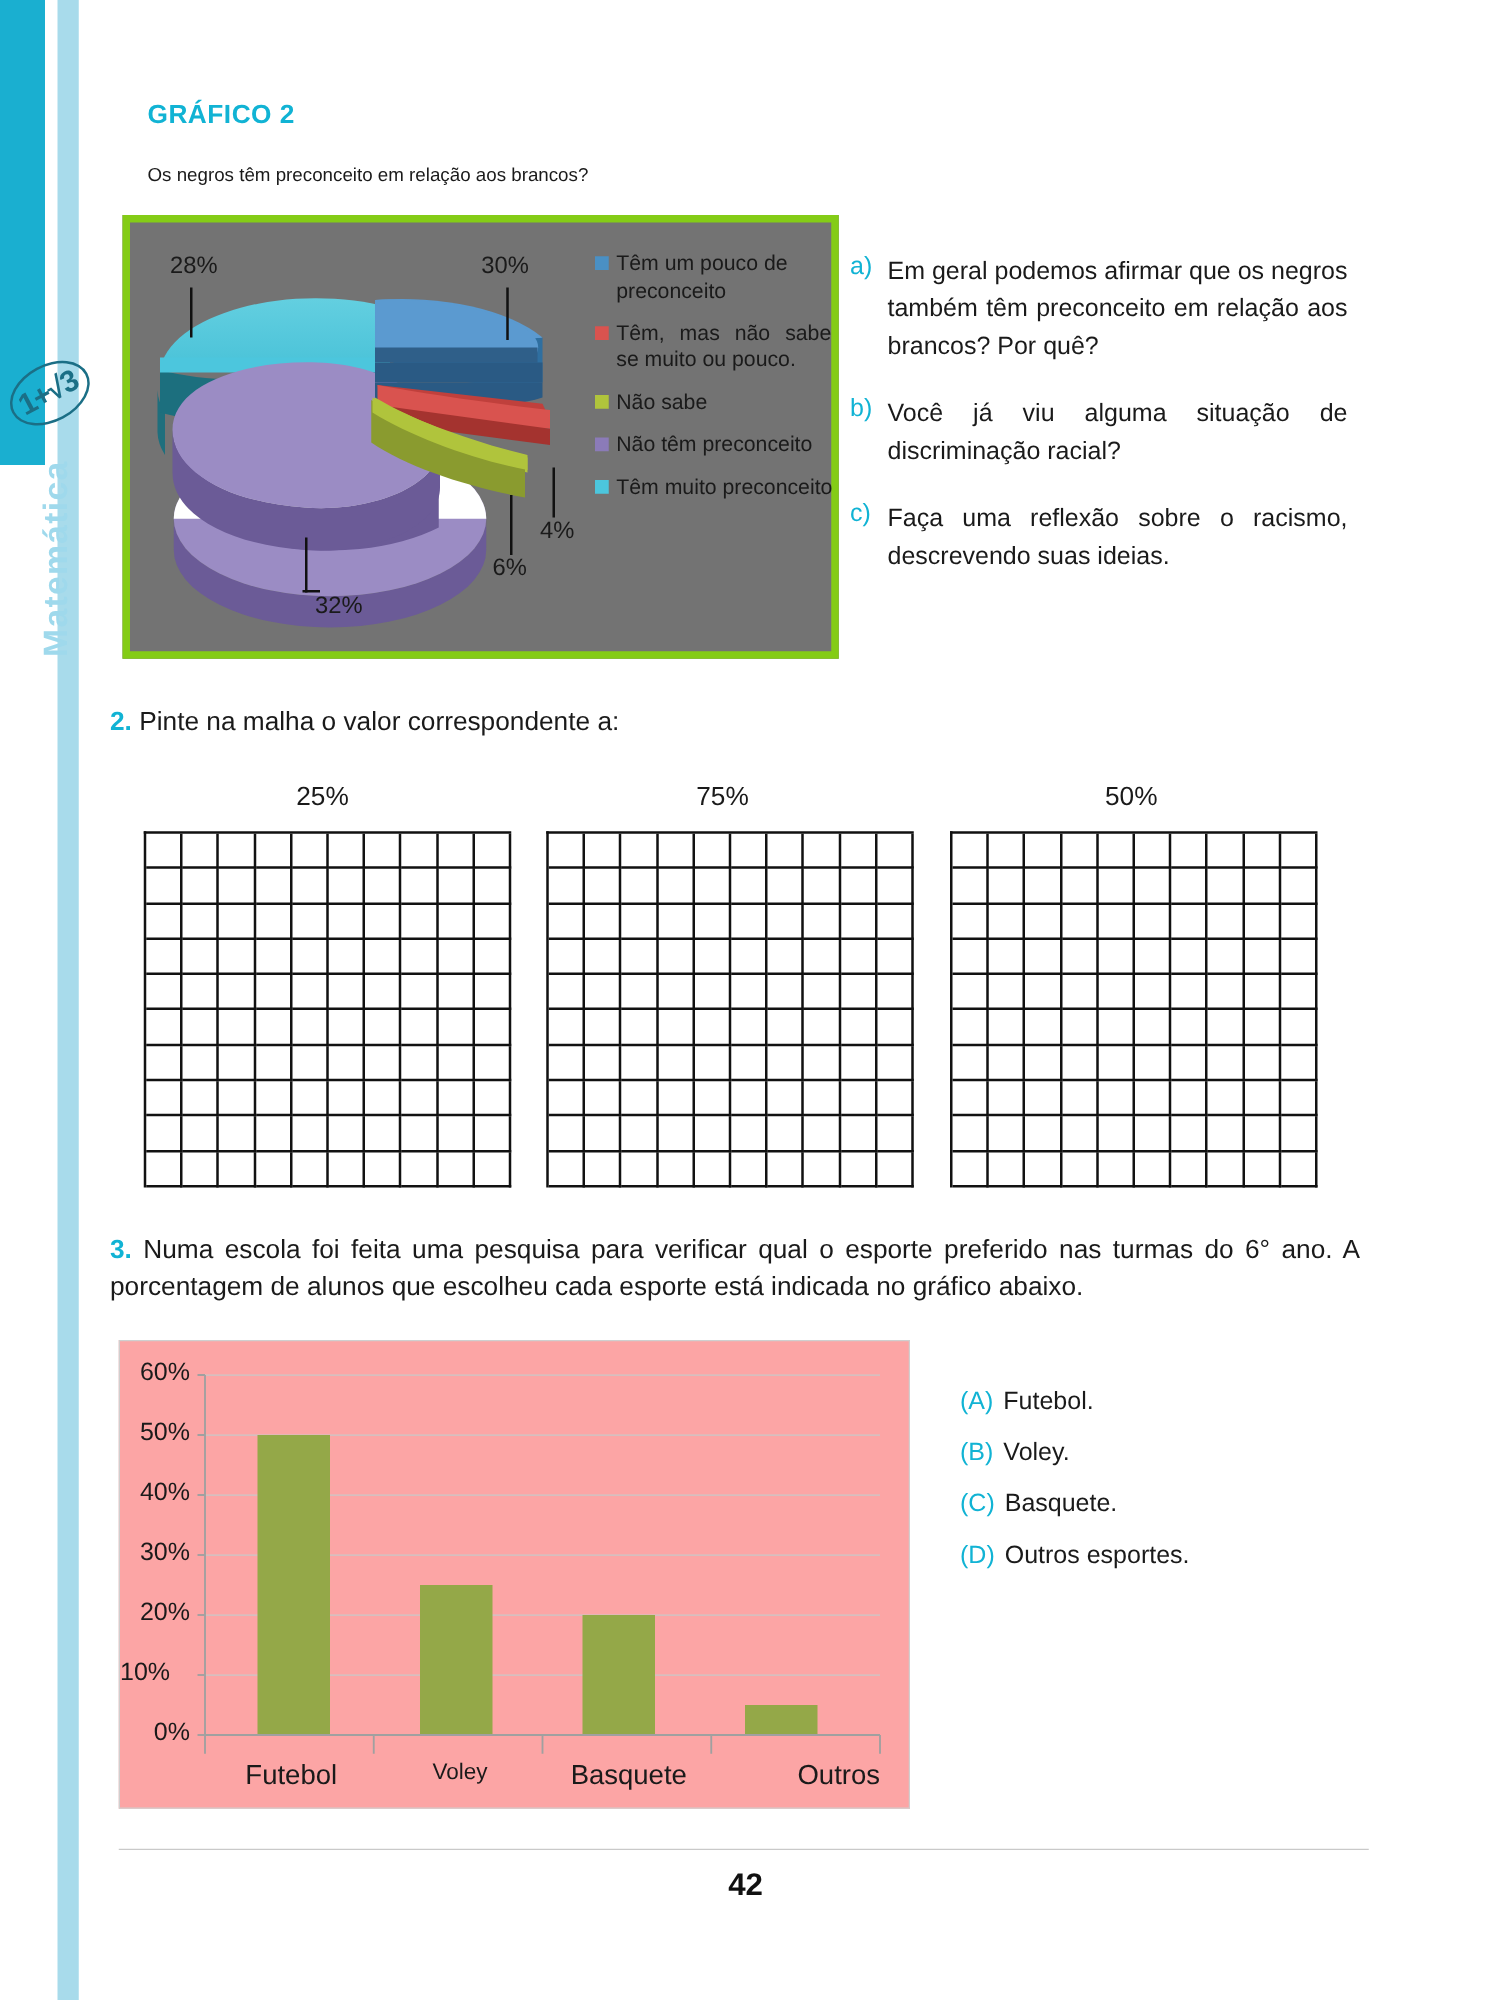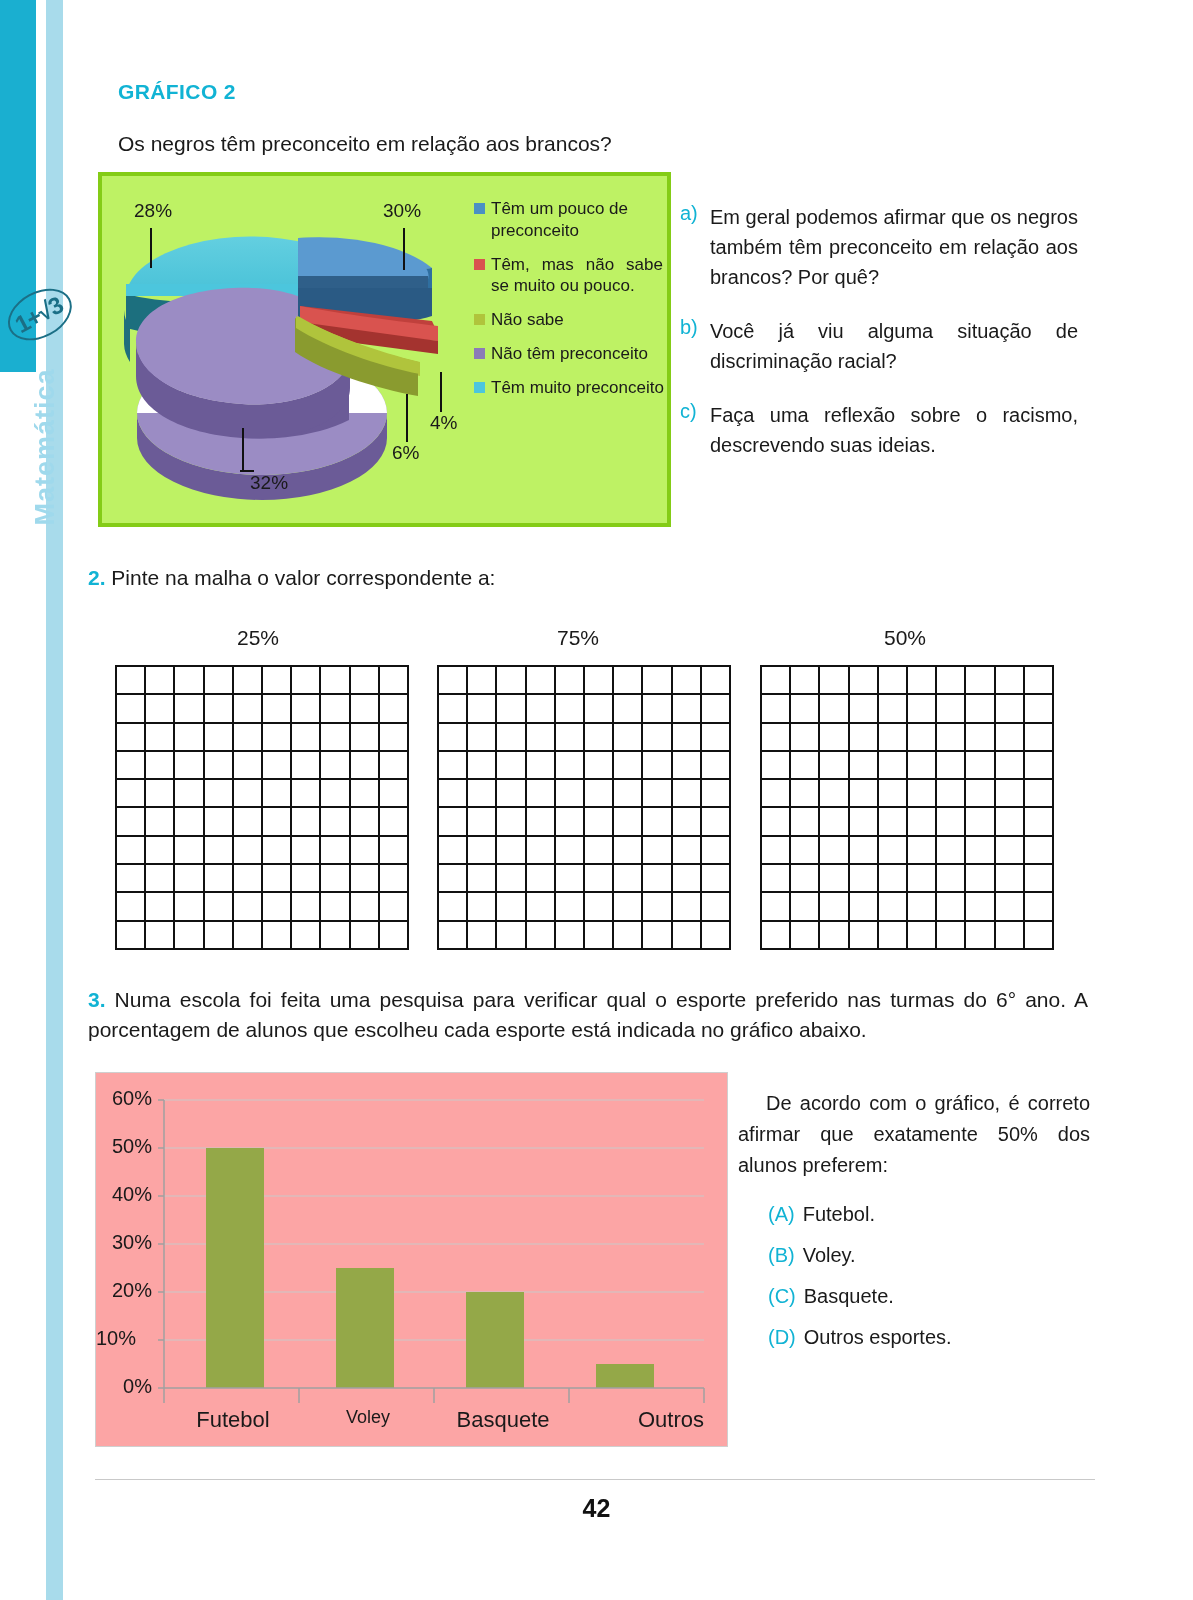--- a/index.html
+++ b/index.html
@@ -34,27 +34,27 @@
 
   
   .page{position:absolute;left:0;top:0;width:1193px;height:1600px;}
 
   .grafico-title{
     position:absolute;left:118px;top:80px;
     color:#11b3d4;font-size:21px;font-weight:bold;letter-spacing:.4px;
   }
   .grafico-question{
     position:absolute;left:118px;top:132px;
-    font-size:21px;color:#1a1a1a;
+    font-size:15px;color:#1a1a1a;
   }
 
   
   .pie-panel{
     position:absolute;left:98px;top:172px;width:573px;height:355px;
-    border:4px solid #84cc16;background:#bef264;box-sizing:border-box;
+    border:6px solid #84cc16;background:#737373;box-sizing:border-box;
   }
   .pie-area{position:absolute;left:0;top:0;width:370px;height:353px;}
   .pie-label{position:absolute;font-size:19px;color:#1a1a1a;}
   .pl-28{left:32px;top:24px;}
   .pl-30{left:281px;top:24px;}
   .pl-32{left:148px;top:296px;}
   .pl-6{left:290px;top:266px;}
   .pl-4{left:328px;top:236px;}
 
   .leaderline{position:absolute;background:#111;}
@@ -608,21 +608,20 @@
     <div style="position:absolute;left:0;top:302px;width:56px;text-align:right;font-size:20px;">0%</div>
 
     
     <div style="position:absolute;left:71px;top:334px;width:132px;text-align:center;font-size:22px;">Futebol</div>
     <div style="position:absolute;left:206px;top:334px;width:132px;text-align:center;font-size:18px;">Voley</div>
     <div style="position:absolute;left:341px;top:334px;width:132px;text-align:center;font-size:22px;">Basquete</div>
     <div style="position:absolute;left:476px;top:334px;width:132px;text-align:right;font-size:22px;">Outros</div>
   </div>
 
   <div class="ex3-right">
-    <div class="ex3-intro">De acordo com o gráfico, é correto afirmar que exatamente 50% dos alunos preferem:</div>
     <div class="opts">
       <div class="opt">
         <span class="opt-key">(A)</span>
         <span class="opt-label">Futebol.</span>
       </div>
       <div class="opt">
         <span class="opt-key">(B)</span>
         <span class="opt-label">Voley.</span>
       </div>
       <div class="opt">

